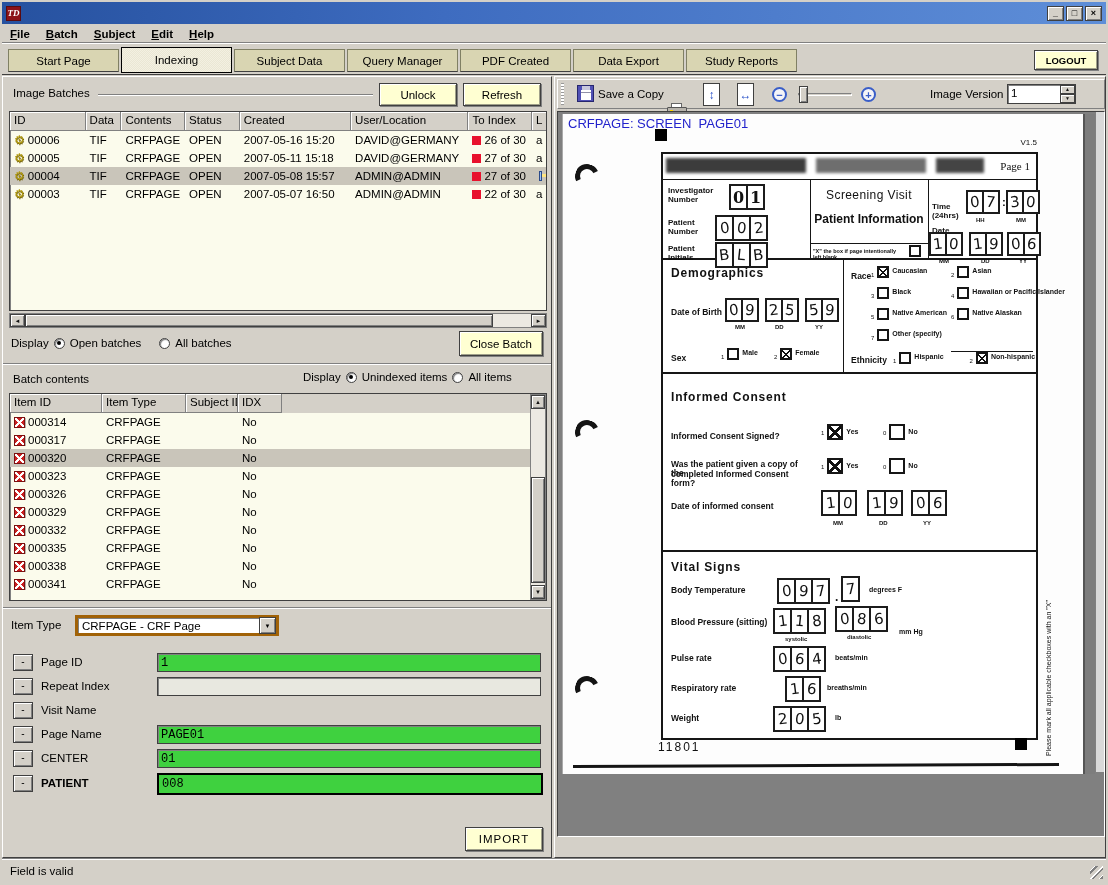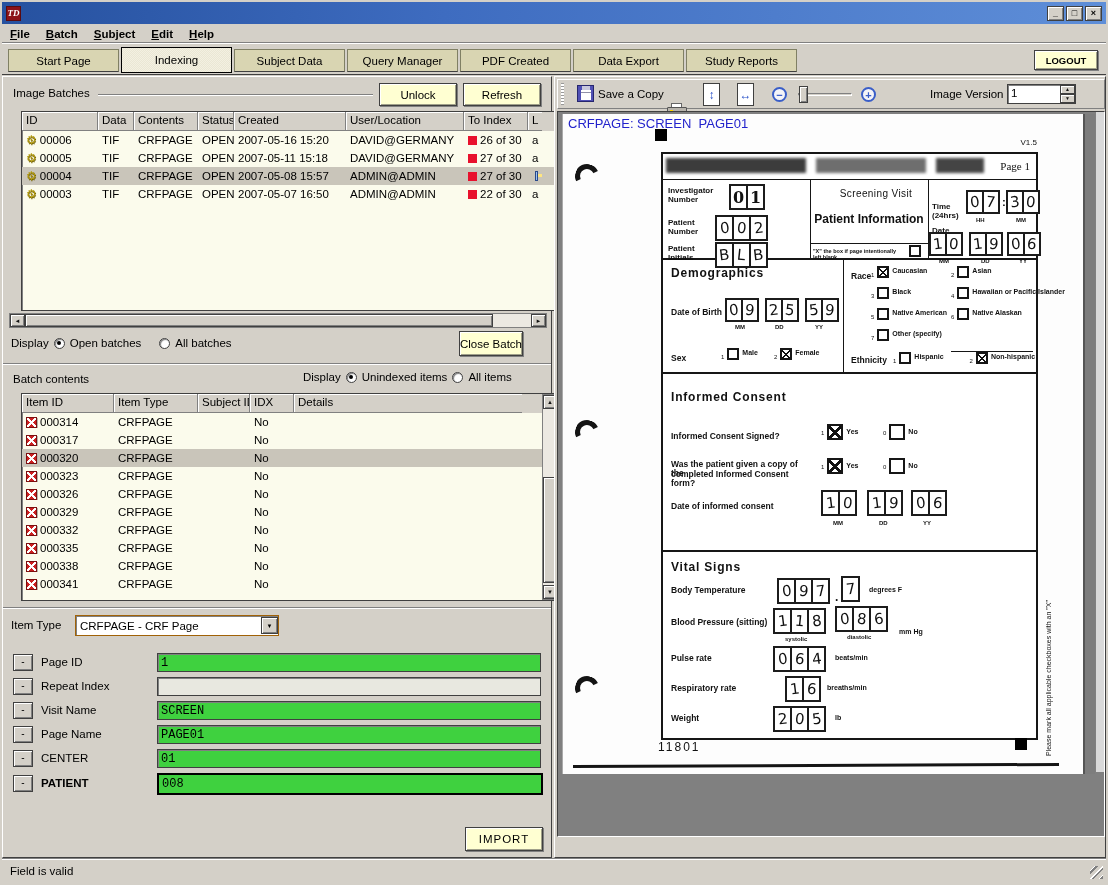--- a/index.html
+++ b/index.html
@@ -39,30 +39,30 @@
 
   .panel { background:#d4d0c8; border-top:1px solid #fff; border-left:1px solid #fff;
     border-right:1px solid #404040; border-bottom:1px solid #404040; }
   #leftpanel  { left:2px;  top:76px; width:550px; height:782px; }
   #rightpanel { left:554px; top:76px; width:552px; height:782px; }
 
   .groupline { border-top:1px solid #808080; box-shadow:0 1px 0 #fff; }
   .divider { border-top:1px solid #808080; border-bottom:1px solid #fff; height:2px; }
 
   
-  .tbl { background:#fbfbec; border:1px solid #404040; box-shadow:inset 1px 1px 0 #808080; overflow:hidden;margin-left:12px; }
+  .tbl { background:#fbfbec; border:1px solid #404040; box-shadow:inset 1px 1px 0 #808080; overflow:hidden; }
   .thead { display:flex; height:19px; background:#d4d0c8; }
   .th { border-right:1px solid #808080; border-bottom:1px solid #808080;
     box-shadow:inset 1px 1px 0 #fff; padding:2px 4px; font-size:11.5px; overflow:hidden; white-space:nowrap; }
   .trow { display:flex; height:18px; align-items:center; font-size:11.5px; }
   .trow.selected { background:#c9c5ba; }
   .td { padding:0 4px; overflow:hidden; white-space:nowrap; display:flex; align-items:center; gap:3px; }
 
   
-  .b-c0{width:76px}.b-c1{width:36px}.b-c2{width:64px}.b-c3{width:36px}.b-c4{width:112px}.b-c5{width:118px}.b-c6{width:64px}.b-c7{width:14px;border-right:none}
+  .b-c0{width:76px}.b-c1{width:36px}.b-c2{width:64px}.b-c3{width:55px}.b-c4{width:112px}.b-c5{width:118px}.b-c6{width:64px}.b-c7{width:14px;border-right:none}
   
   .c-c0{width:92px}.c-c1{width:84px}.c-c2{width:52px}.c-c3{width:44px}.c-c4{width:228px;border-right:none}
 
   .gear { font-size:12px; color:#b0980c; text-shadow:0.5px 0.5px 0 #6e5e06; line-height:10px; }
   .redsq { width:9px; height:9px; background:#e8112d; display:inline-block; }
   .redx { width:11px; height:11px; background:
       linear-gradient(45deg, transparent 42%, #fff 42% 58%, transparent 58%),
       linear-gradient(-45deg, transparent 42%, #fff 42% 58%, transparent 58%), #cc2020;
       border:1px solid #7c0f0f; box-shadow:1px 1px 0 #b8b4aa; display:inline-block; }
   .pcicon { width:12px; height:10px; border:1px solid #2a4a8a; background:#9cc2f0; position:relative; }
@@ -88,21 +88,21 @@
     box-shadow:inset 1px 1px 0 #fff, inset -1px -1px 0 #808080;
     font-size:10px; text-align:center; line-height:14px; }
   .ffield { height:19px; background:#fff; border:1px solid #404040;
     box-shadow:inset 1px 1px 0 #808080; font-family:"Liberation Mono",monospace; font-size:12px;
     padding:2px 3px; white-space:nowrap; overflow:hidden; }
   .ffield.green { background:#3fd13f; }
   .ffield.focused { border:2px solid #000; height:22px; box-shadow:none; }
   .flabel { font-size:11.5px; }
   .flabel.bold { font-weight:bold; }
 
-  .dropdown { height:21px; background:#fff; border:1px solid #a16207; box-shadow:inset 1px 1px 0 #808080;
+  .dropdown { height:21px; background:#fff; border:3px solid #a16207; box-shadow:inset 1px 1px 0 #808080;
     display:flex; align-items:center; padding-left:4px; font-size:11.5px; }
   .ddbtn { margin-left:auto; width:17px; height:17px; background:#d4d0c8; border:1px solid #404040;
     box-shadow:inset 1px 1px 0 #fff, inset -1px -1px 0 #808080;
     font-size:6px; display:flex; align-items:center; justify-content:center; }
 
   
   #toolbar { left:2px; top:2px; width:548px; height:30px; background:#d4d0c8;
     border:1px solid #fff; border-right-color:#808080; border-bottom-color:#808080; }
   .grip { width:3px; height:22px; background:repeating-linear-gradient(#999 0 1px, #fff 1px 3px); }
   .tbico { position:absolute; }
@@ -317,40 +317,39 @@
   </div>
 
   <div class="abs radrow" style="left:8px;top:260px">
     <span>Display</span>
     <span class="radio checked"></span>
     <span>Open batches</span>
     <span style="width:8px"></span>
     <span class="radio"></span>
     <span>All batches</span>
   </div>
-  <div class="abs btn" style="left:456px;top:254px;width:64px;height:25px">Close Batch</div>
+  <div class="abs btn" style="left:456px;top:254px;width:84px;height:25px">Close Batch</div>
 
   <div class="abs divider" style="left:0;top:286px;width:548px"></div>
 
   <span class="abs" style="left:10px;top:296px">Batch contents</span>
   <div class="abs radrow" style="left:300px;top:294px">
     <span>Display</span>
     <span class="radio checked"></span>
     <span>Unindexed items</span>
     <span class="radio"></span>
     <span>All items</span>
   </div>
 
   <div class="abs tbl" style="left:6px;top:316px;width:538px;height:208px">
     <div class="thead">
       <span class="th c-c0">Item ID</span>
       <span class="th c-c1">Item Type</span>
       <span class="th c-c2">Subject ID</span>
       <span class="th c-c3">IDX</span>
-      <span class="th c-c4">Details</span>
     </div>
 
       <div class="trow" style="width:520px">
         <span class="td c-c0">
           <span class="redx"></span>
           <span>000314</span>
         </span>
         <span class="td c-c1">CRFPAGE</span>
         <span class="td c-c2"></span>
         <span class="td c-c3">No</span>
@@ -474,21 +473,20 @@
   <div class="abs minibtn" style="left:10px;top:577px">-</div>
   <span class="abs flabel" style="left:38px;top:579px">Page ID</span>
   <div class="abs ffield green" style="left:154px;top:576px;width:384px">1</div>
 
   <div class="abs minibtn" style="left:10px;top:601px">-</div>
   <span class="abs flabel" style="left:38px;top:603px">Repeat Index</span>
   <div class="abs ffield" style="left:154px;top:600px;width:384px;background:#e8e8e0"></div>
 
   <div class="abs minibtn" style="left:10px;top:625px">-</div>
   <span class="abs flabel" style="left:38px;top:627px">Visit Name</span>
-  <div class="abs ffield green" style="left:154px;top:624px;width:384px">SCREEN</div>
 
   <div class="abs minibtn" style="left:10px;top:649px">-</div>
   <span class="abs flabel" style="left:38px;top:651px">Page Name</span>
   <div class="abs ffield green" style="left:154px;top:648px;width:384px">PAGE01</div>
 
   <div class="abs minibtn" style="left:10px;top:673px">-</div>
   <span class="abs flabel" style="left:38px;top:675px">CENTER</span>
   <div class="abs ffield green" style="left:154px;top:672px;width:384px">01</div>
 
   <div class="abs minibtn" style="left:10px;top:698px">-</div>
@@ -580,21 +578,21 @@
                 <span class="hw">B</span>
               </span>
               <span class="dbox">
                 <span class="hw">L</span>
               </span>
               <span class="dbox">
                 <span class="hw">B</span>
               </span>
           </span>
 
-          <span class="abs" style="left:154px;top:8px;width:118px;text-align:center;font-size:10px;letter-spacing:.4px">Screening Visit</span>
+          <span class="abs" style="left:147px;top:8px;width:118px;text-align:center;font-size:12px;letter-spacing:.4px">Screening Visit</span>
           <span class="abs" style="left:147px;top:32px;width:118px;text-align:center;font-size:12px;font-weight:bold">Patient Information</span>
           <div class="abs" style="left:148px;top:63px;width:117px;border-top:1px solid #161616"></div>
           <span class="abs" style="left:150px;top:68px;width:92px;font-size:5.5px;font-weight:bold">"X" the box if page intentionally left blank</span>
           <span class="abs cb" style="left:246px;top:65px"></span>
 
           <span class="abs clabel" style="left:269px;top:22px;width:38px">Time (24hrs)</span>
           <span class="abs dgroup" style="left:303px;top:10px">
             <span class="dbox sm">
                 <span class="hw">0</span>
               </span>

